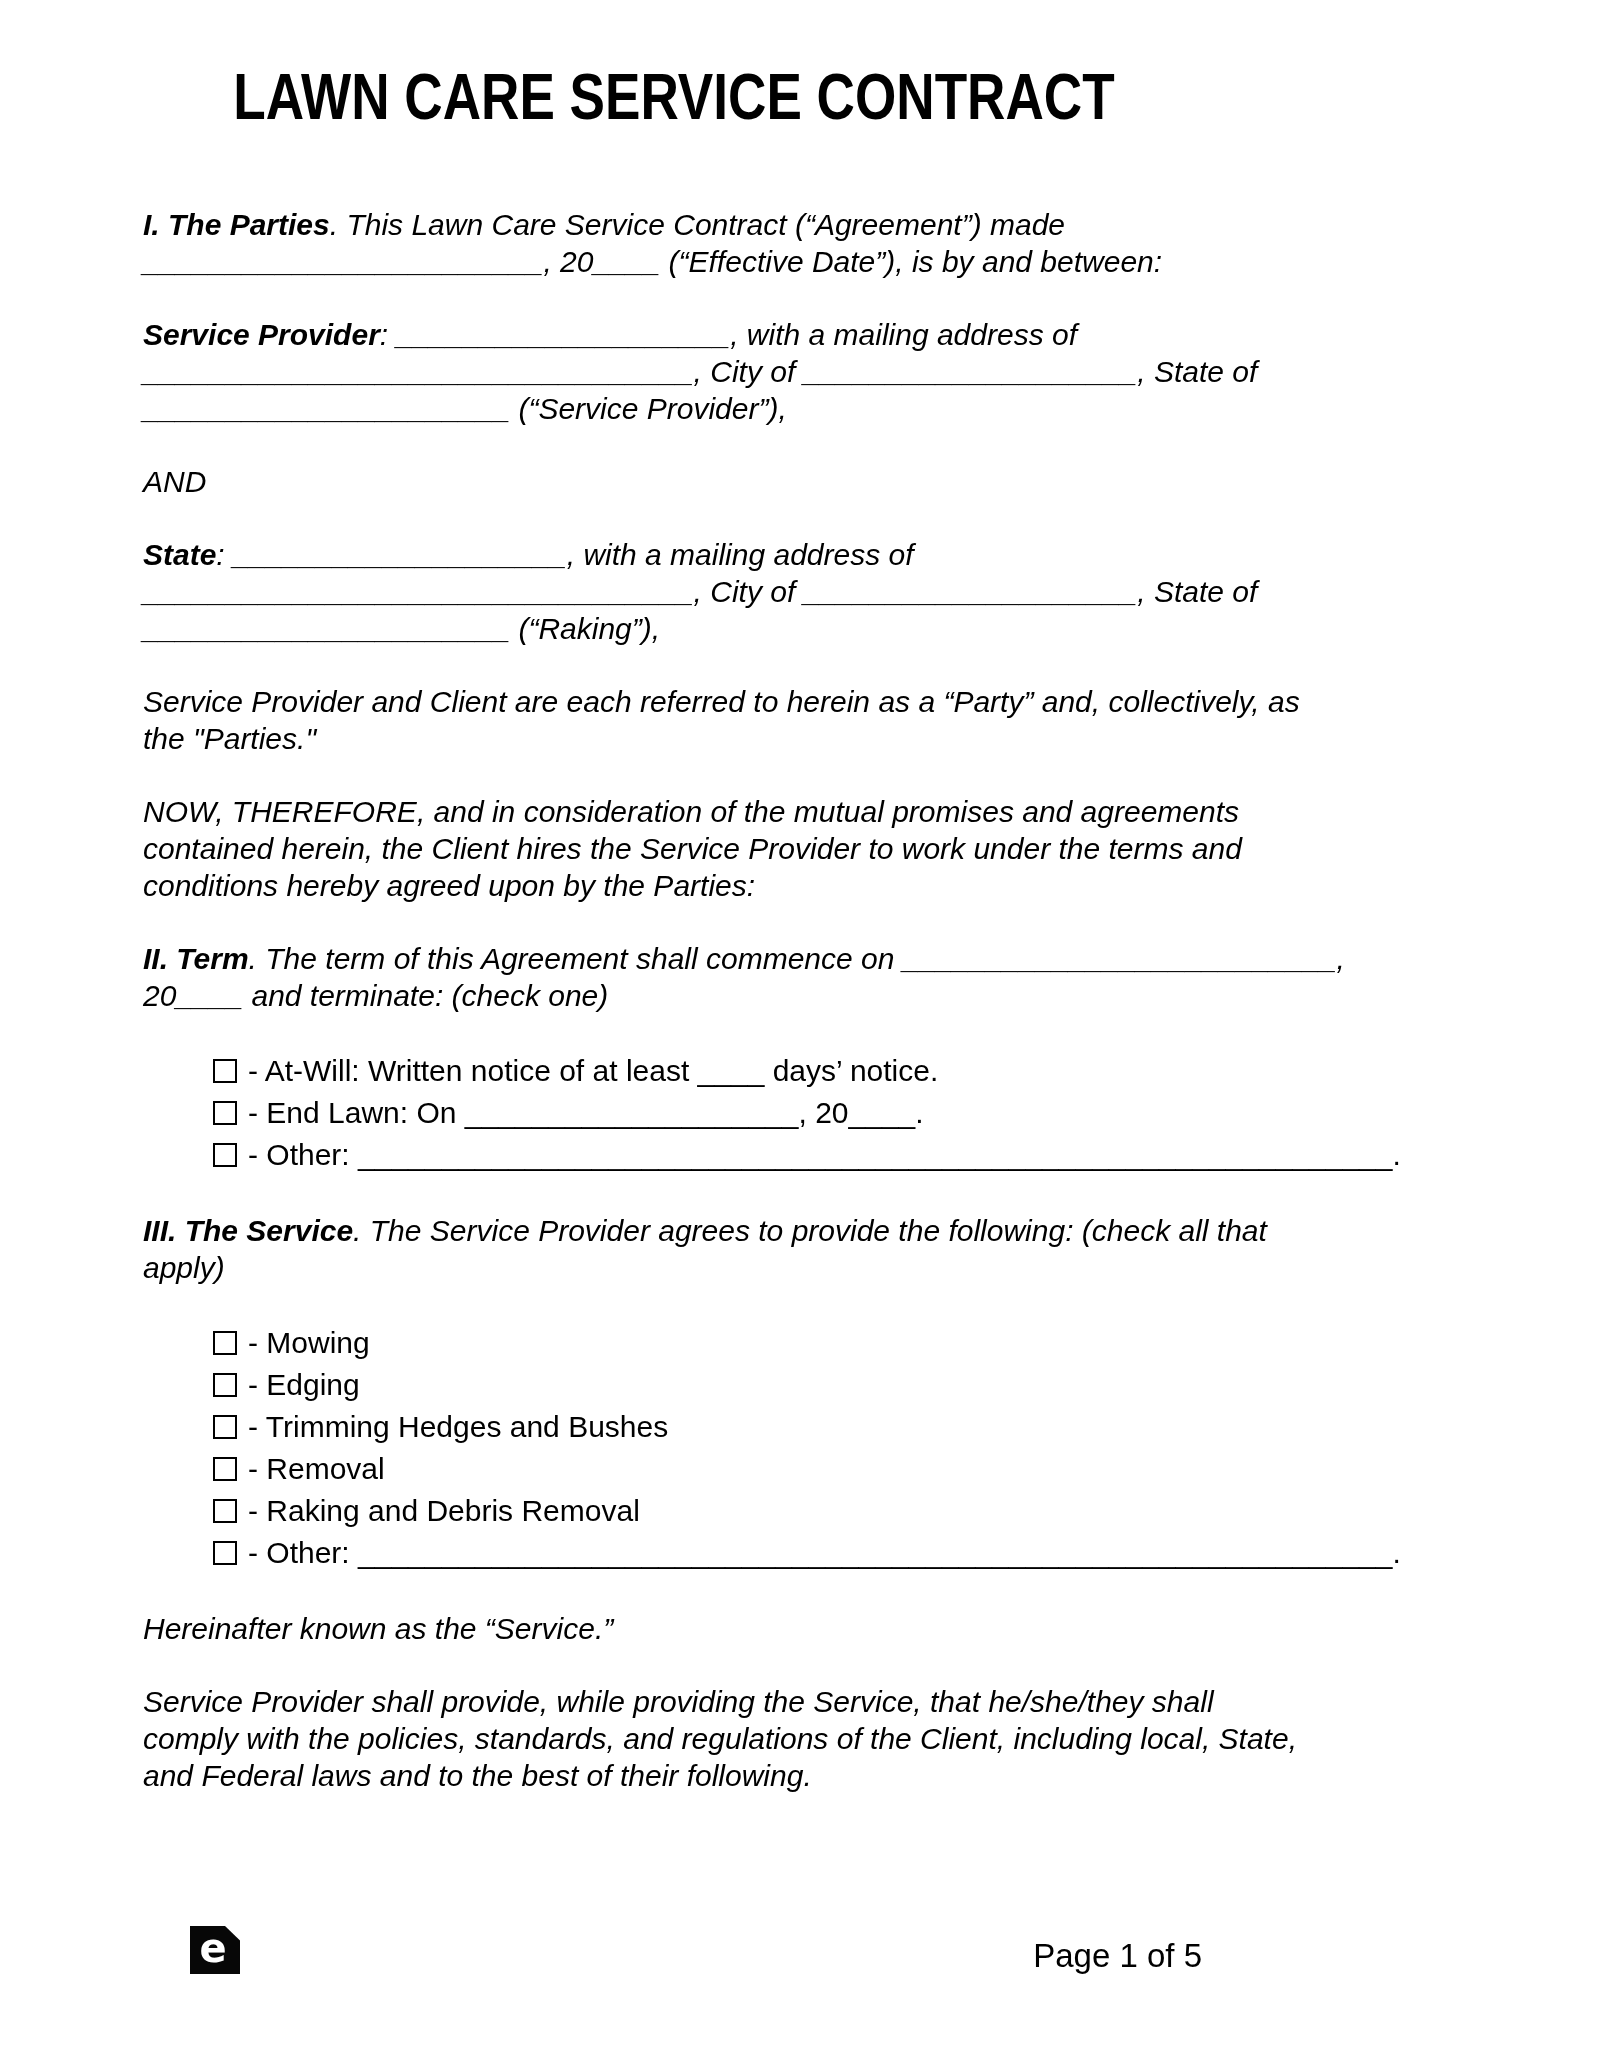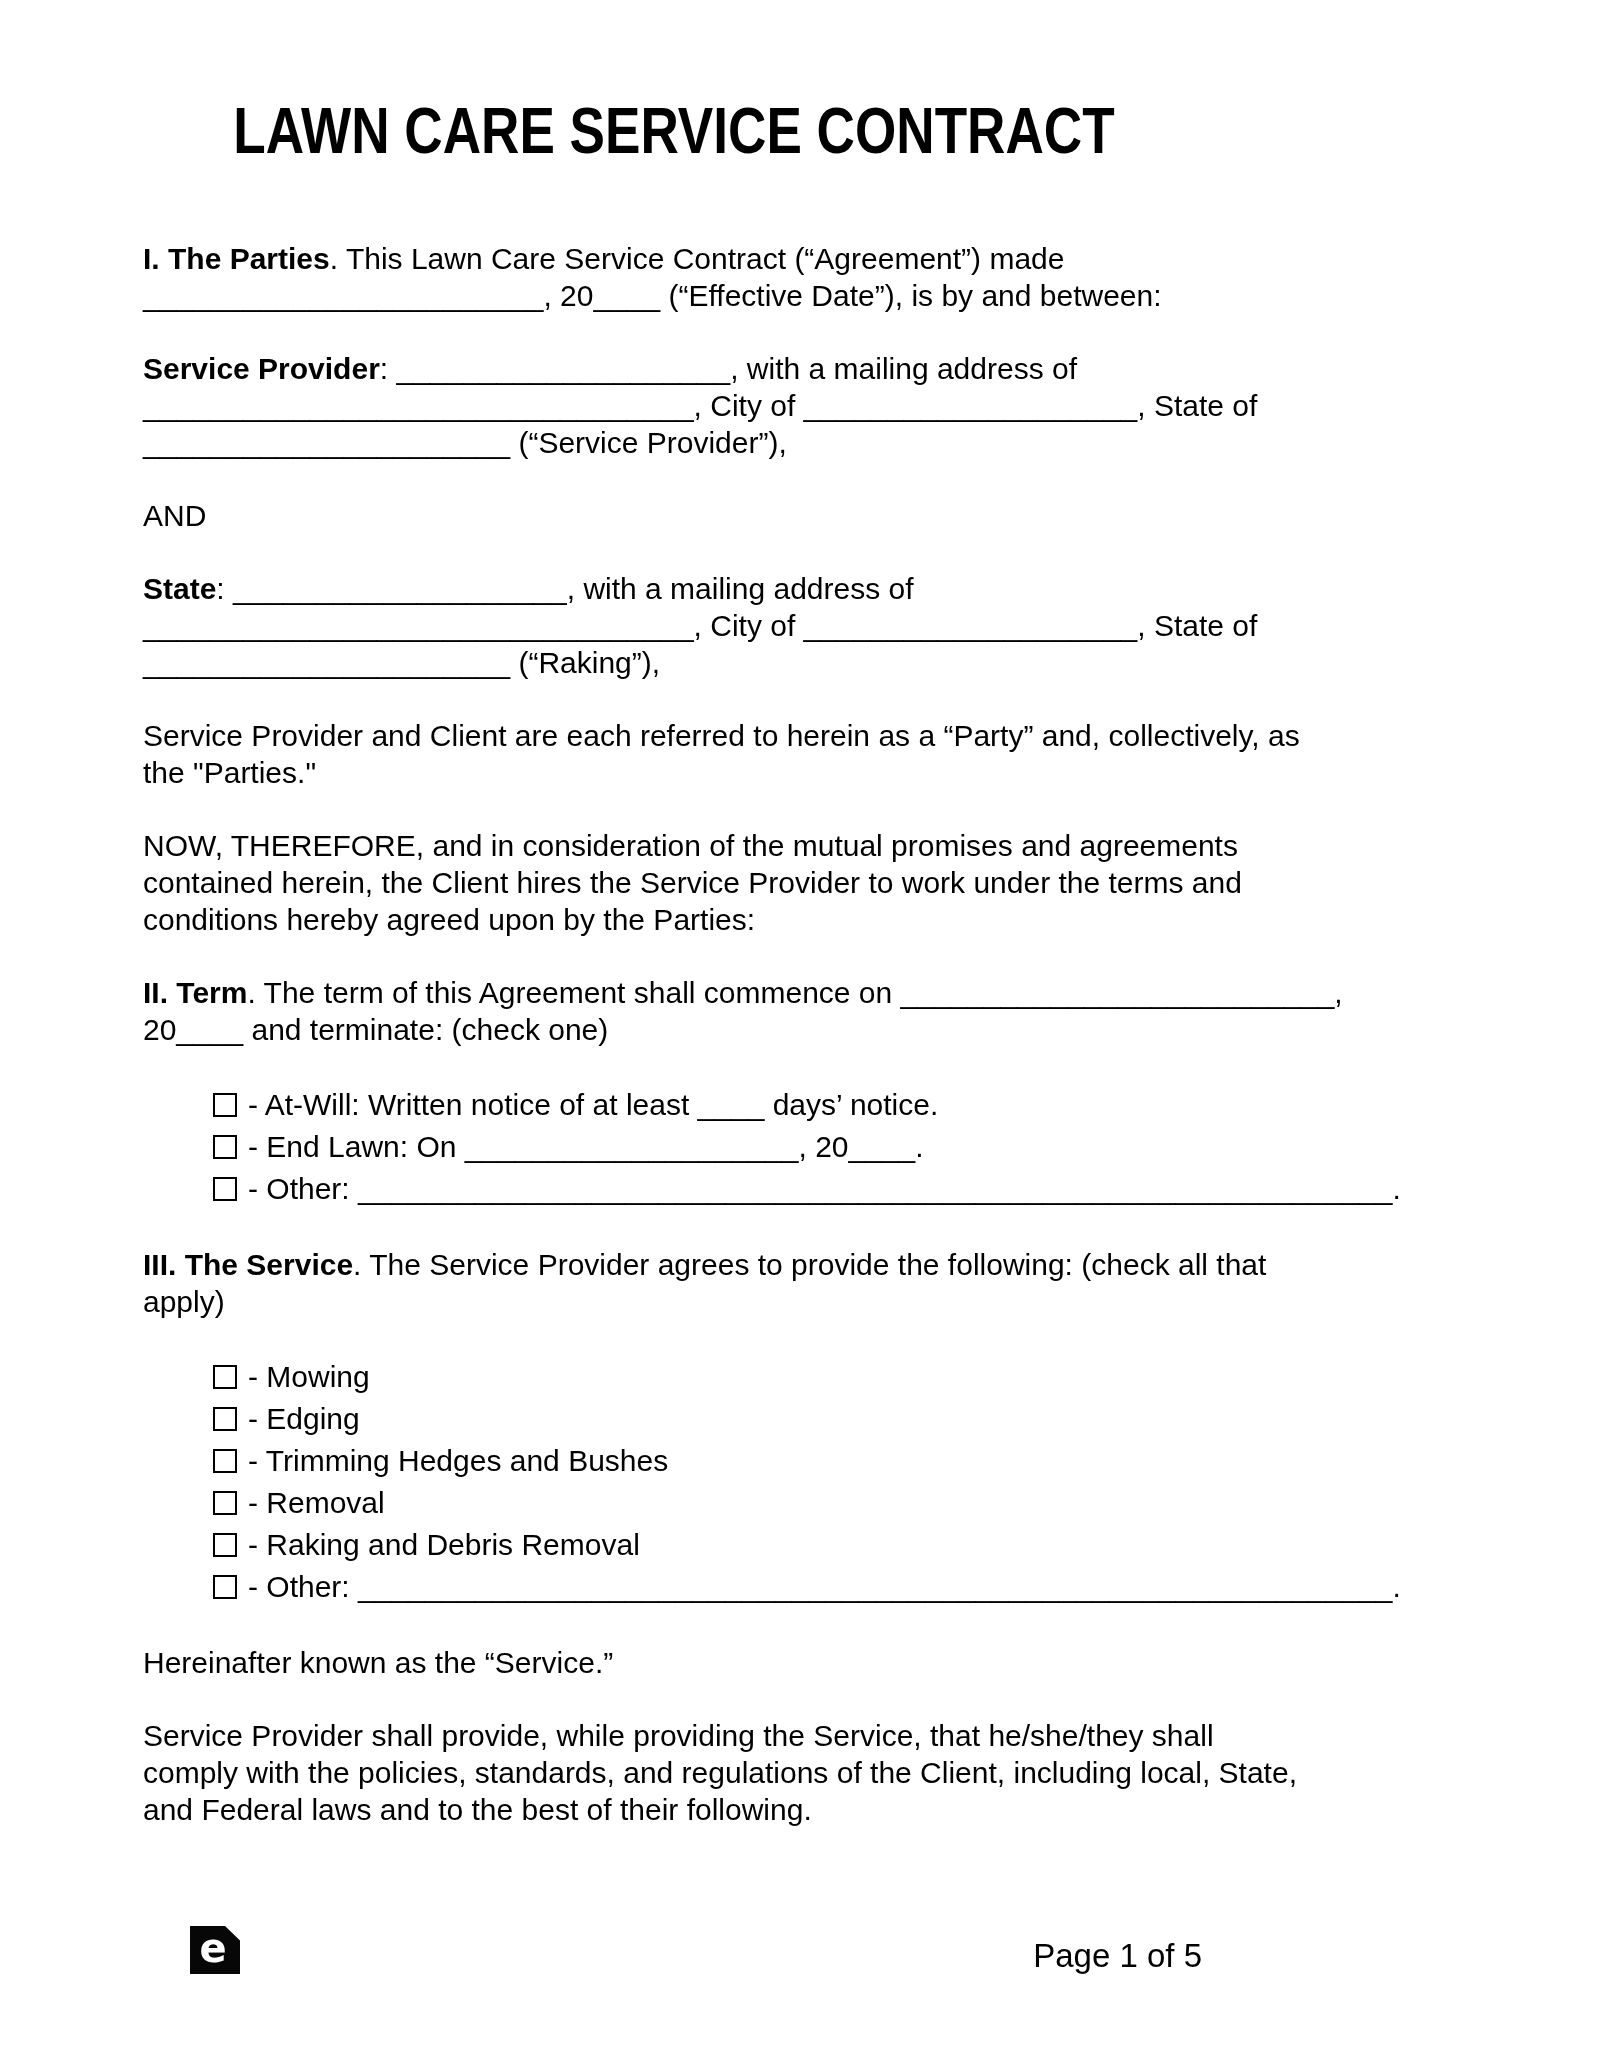--- a/index.html
+++ b/index.html
@@ -1,41 +1,42 @@
 <!DOCTYPE html>
 <html><head>
 <meta charset="utf-8">
 <style>
   html,body{margin:0;padding:0;background:#fff;}
   .page{
     position:relative;
     width:1344px;height:2070px;
     background:#ffffff;
     box-sizing:border-box;
-    padding:102px 140px 0 143px;
+    padding:68px 140px 0 143px;
     font-family:"Liberation Sans","DejaVu Sans",sans-serif;
     color:#000;
     font-size:30px;
   }
   .title{
     font-size:64px;
     font-weight:bold;
     text-align:center;
     line-height:58px;
     height:58px;
     margin:0 0 80px 0;
     transform:scaleX(0.83);
     transform-origin:50% 50%;
     white-space:pre;
   }
   .para{margin:0 0 36px 0;}
   .ln{
     height:37px;
     line-height:37px;
     white-space:pre;
+    font-style:italic;
   }
   .b{font-weight:bold;}
   .opts{margin:0 0 36px 0;padding-left:70px;}
   .opt{
     height:42px;
     line-height:42px;
     white-space:pre;
   }
   .cb{
     display:inline-block;

